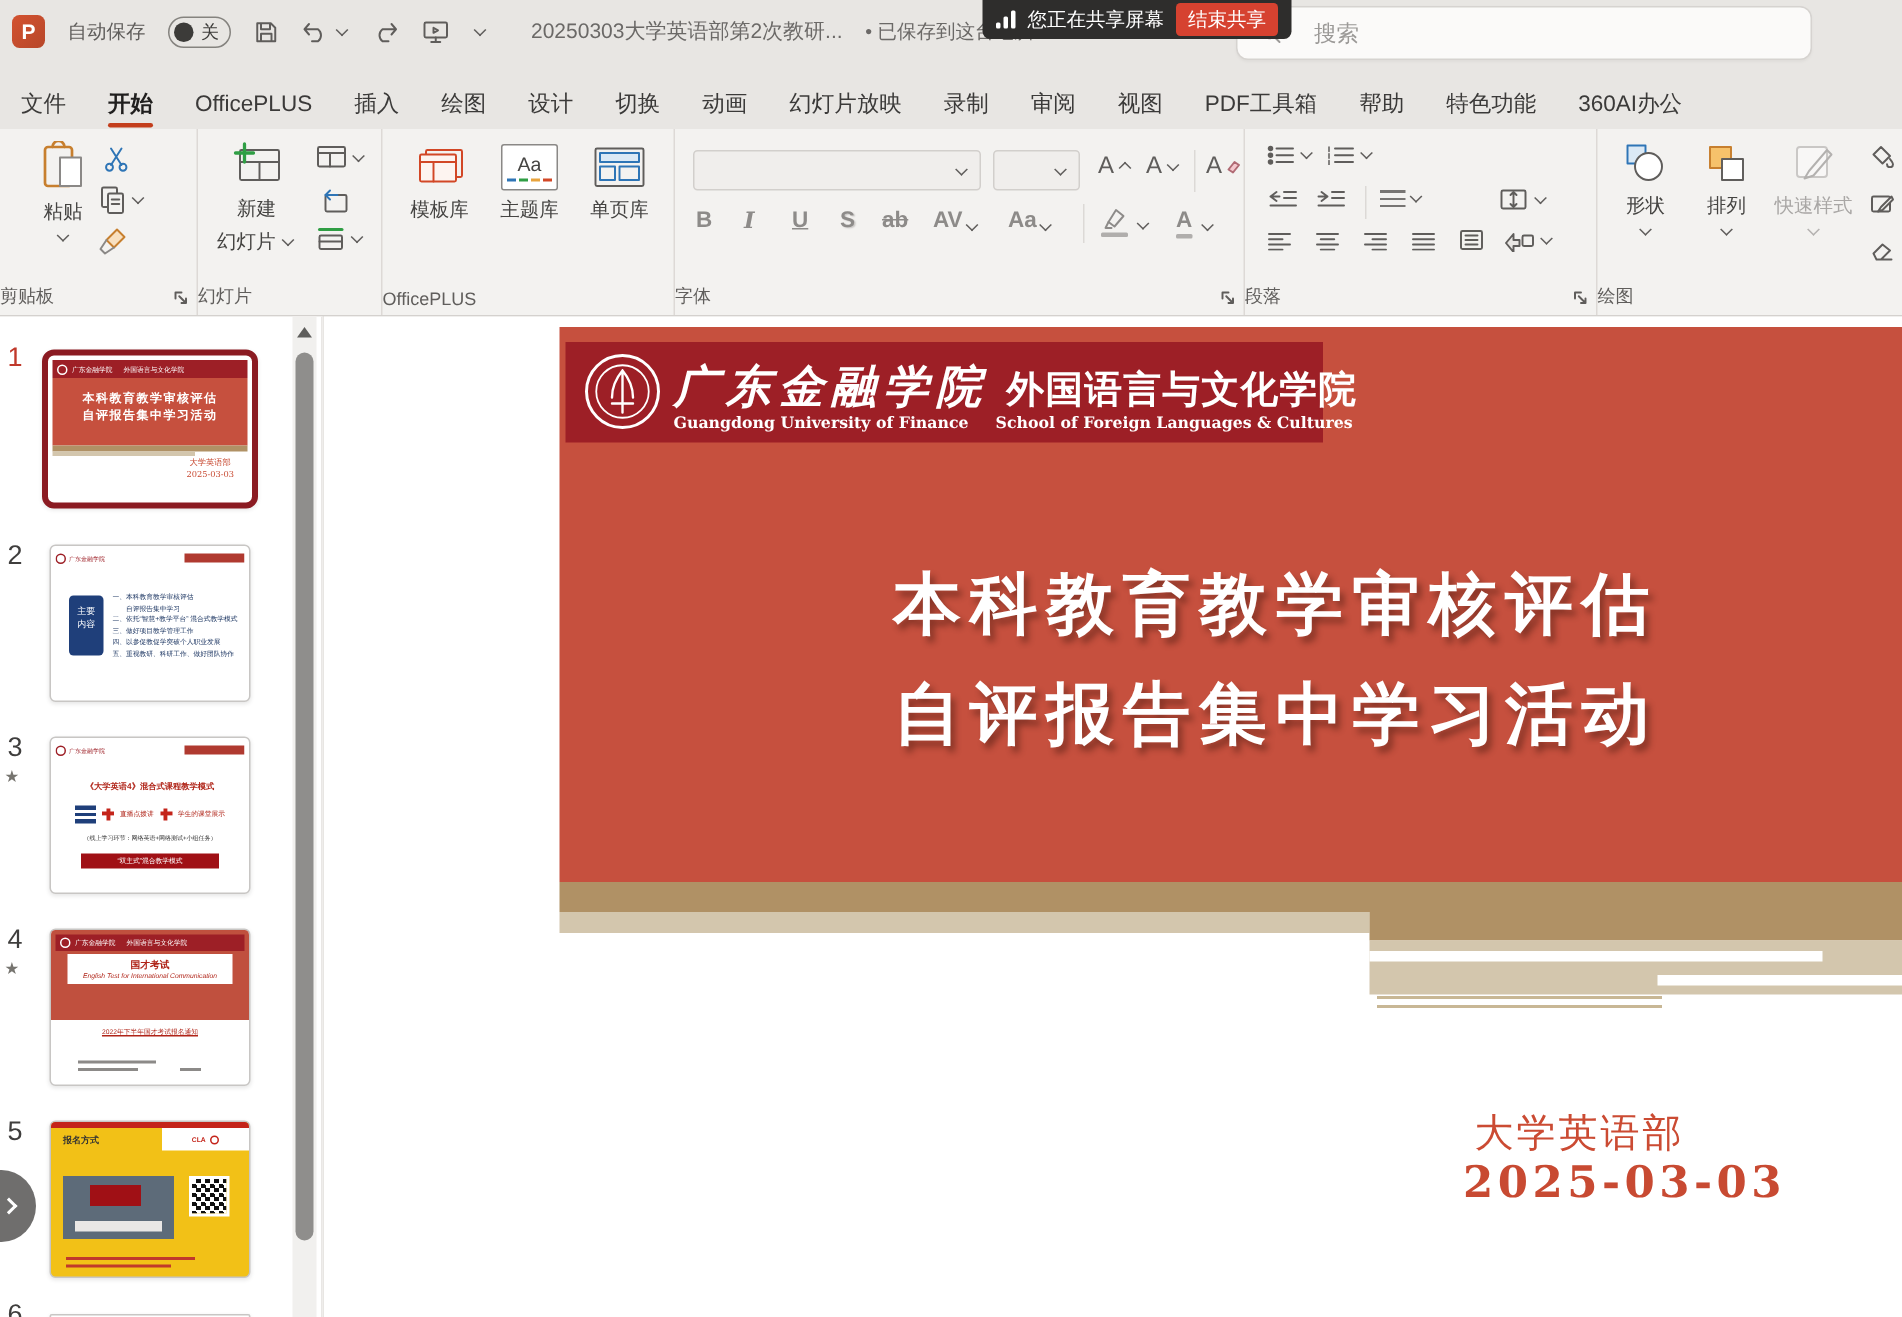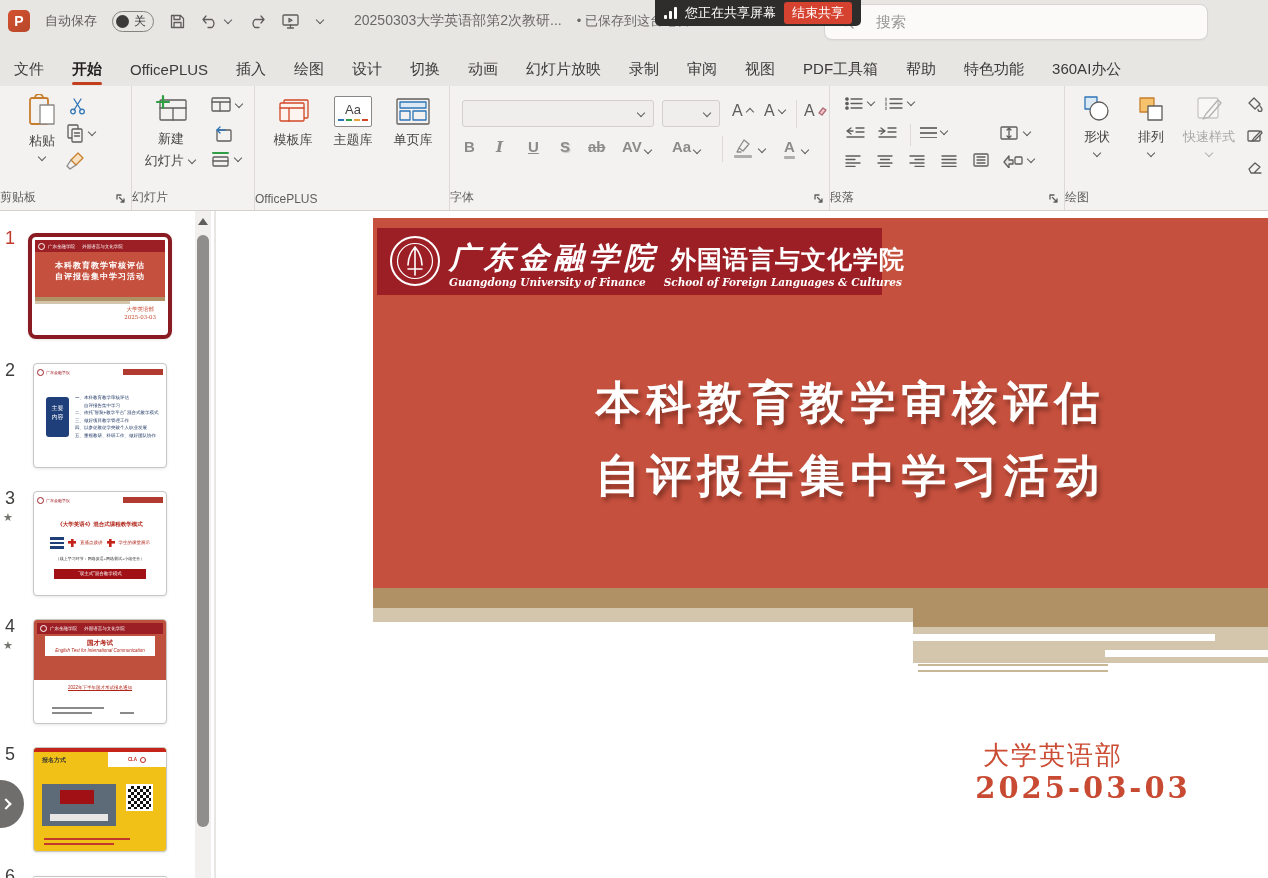--- a/index.html
+++ b/index.html
@@ -104,21 +104,21 @@
 
 
 .canvas{position:absolute;top:211px;left:216px;right:0;bottom:0;background:#fff;overflow:hidden}
 .slide{position:absolute;left:157px;top:7px;width:1130px;height:850px;background:#fff}
 .s-red{position:absolute;left:0;top:0;width:100%;height:370px;background:#c6503e}
 .s-band{position:absolute;left:4px;top:10px;width:505px;height:67px;background:#9d1f26;color:#fff;padding:5px 10px 0 12px}
 .s-logo{position:absolute;left:12px;top:7px;width:52px;height:52px}
 .s-cn{position:absolute;left:72px;top:10px;display:flex;align-items:baseline;gap:12px;white-space:nowrap}
 .s-school{font-family:"DejaVu Serif",serif;font-style:italic;font-weight:bold;font-size:30px;letter-spacing:5px}
 .s-dept{font-weight:bold;font-size:25px;letter-spacing:1px}
-.s-en{position:absolute;left:72px;top:48px;width:424px;display:flex;gap:18px;font-family:"DejaVu Serif",serif;font-style:italic;font-weight:bold;font-size:10.5px;white-space:nowrap}
+.s-en{position:absolute;left:72px;top:48px;width:424px;display:flex;gap:18px;font-family:"DejaVu Serif",serif;font-weight:bold;font-size:10.5px;white-space:nowrap}
 .s-title{position:absolute;left:205px;top:148px;width:545px;text-align:center;color:#fff;font-family:"DejaVu Serif",serif;font-weight:bold;font-size:45px;line-height:73px;letter-spacing:6px;text-shadow:3px 4px 4px rgba(60,20,10,.45);white-space:nowrap}
 .band-tan{position:absolute;left:0;top:370px;width:100%;height:20px;background:#b09165}
 .band-lt-left{position:absolute;left:0;top:390px;width:540px;height:14px;background:#d3c6ad}
 .band-dk-right{position:absolute;left:540px;right:0;top:390px;height:19px;background:#b09165}
 .band-lt-right{position:absolute;left:540px;right:0;top:409px;height:36px;background:#d3c6ad}
 .ws1{position:absolute;left:540px;top:416px;width:302px;height:7px;background:#fff}
 .ws2{position:absolute;left:732px;right:0;top:432px;height:7px;background:#fff}
 .dline{position:absolute;left:545px;width:190px;height:2px;background:#c8b795}
 .f-dept{position:absolute;left:560px;top:520px;width:240px;text-align:center;font-family:"DejaVu Serif",serif;font-size:26px;color:#cb4b33;letter-spacing:2px}
 .f-date{position:absolute;left:585px;top:553px;width:250px;text-align:center;font-family:"DejaVu Serif",serif;font-weight:bold;font-size:29px;letter-spacing:3px;color:#c84a32}

